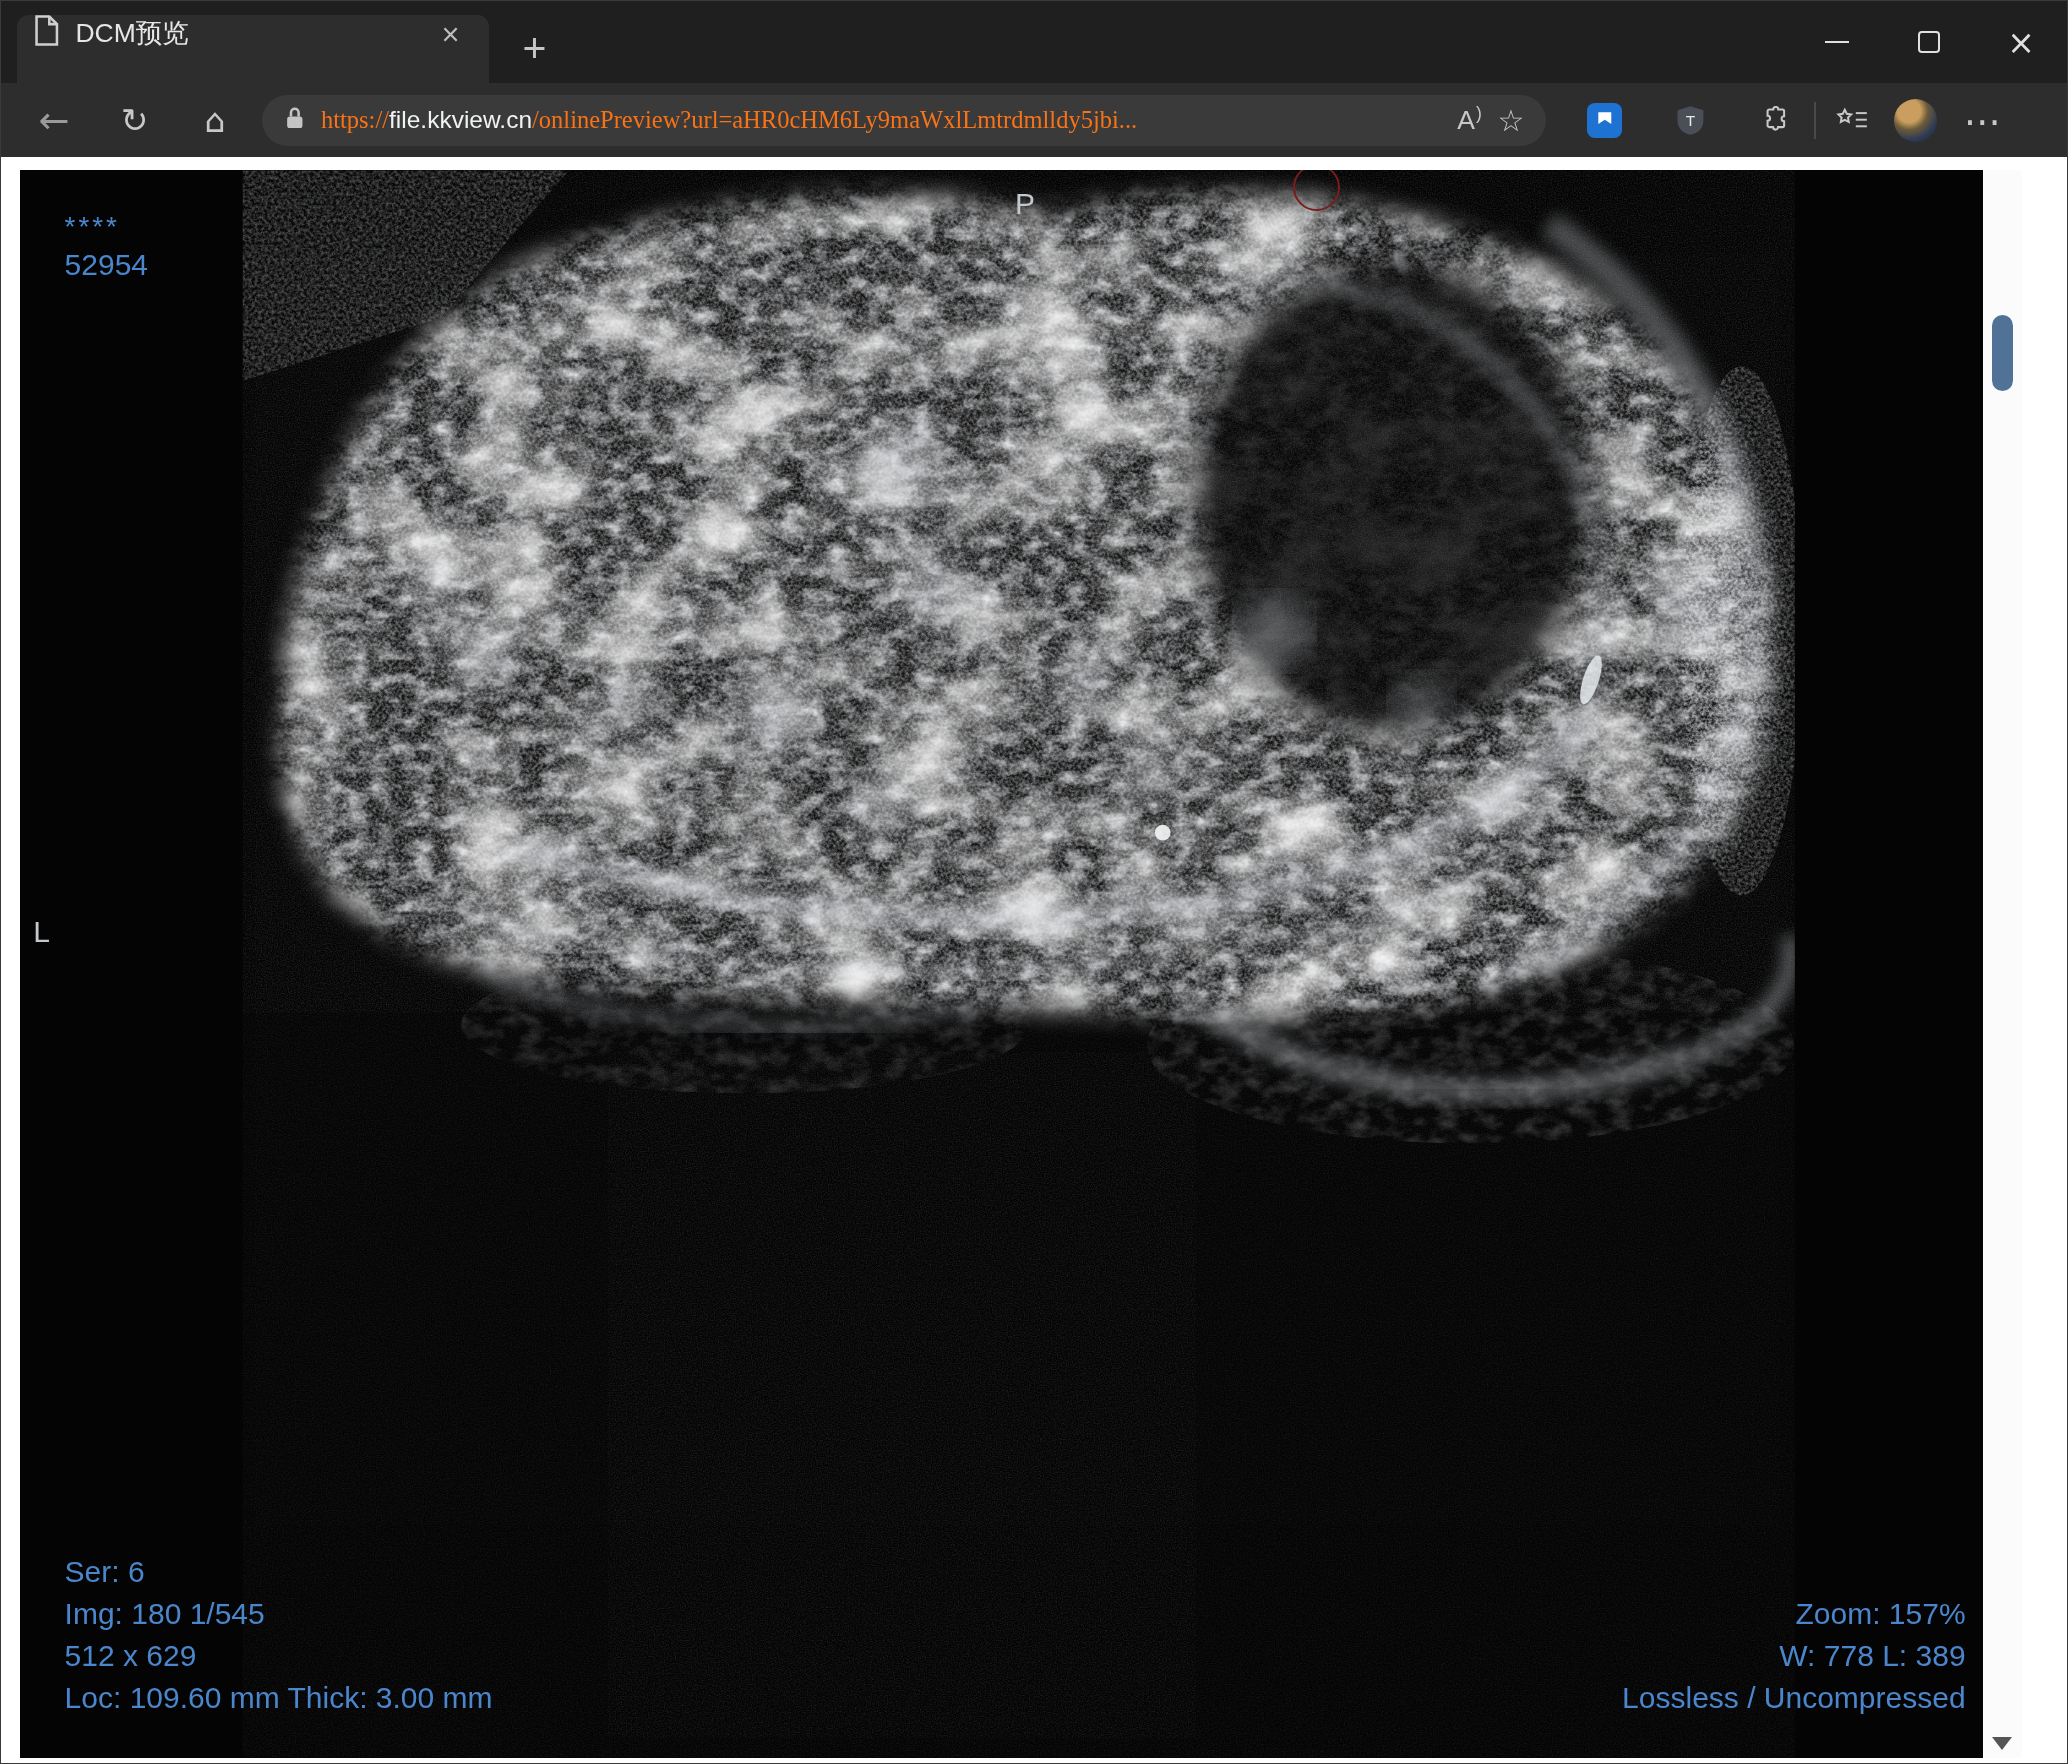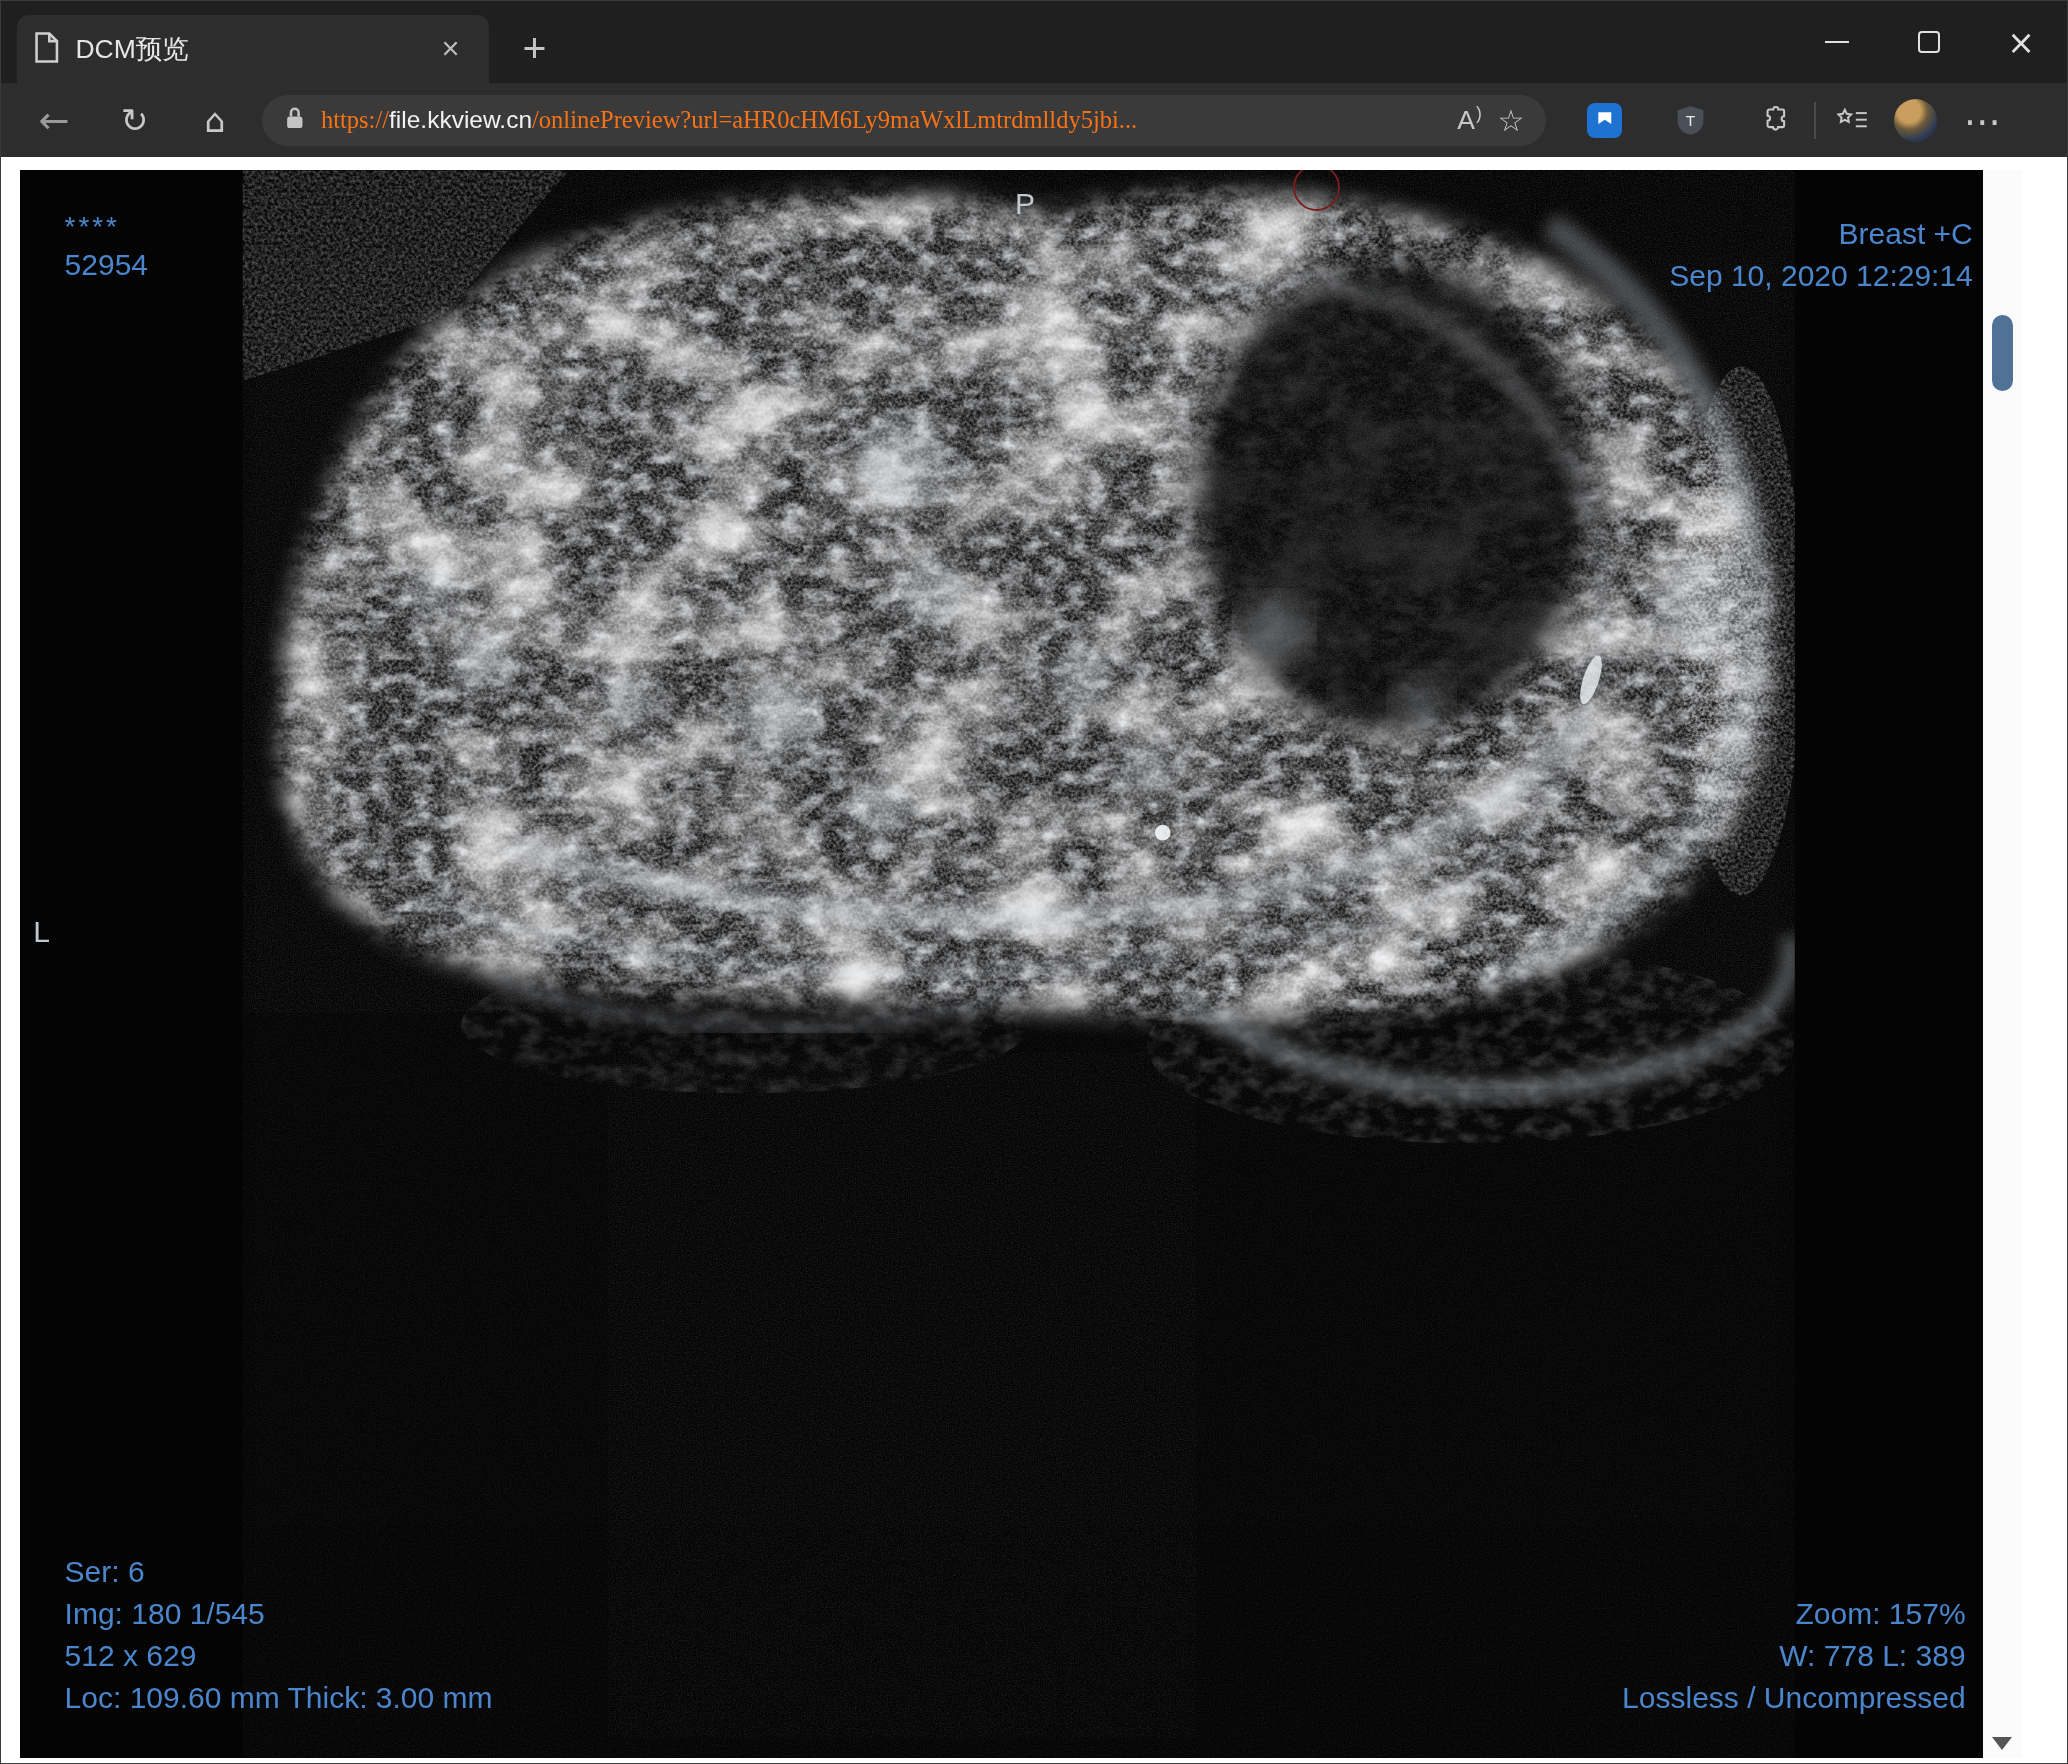--- a/index.html
+++ b/index.html
@@ -5,21 +5,21 @@
   * { box-sizing: border-box; margin: 0; padding: 0; }
   html, body { width: 2068px; height: 1764px; background: #000; }
   body { font-family: "Liberation Sans", sans-serif; }
 
   .window { position: relative; width: 2068px; height: 1764px; background: #fff;
             overflow: hidden; border: 1px solid #3a3a3a; }
 
   
   .tabstrip { position: absolute; left: 0; top: 0; width: 100%; height: 82px; background: #1f1f1f; }
   .tab { position: absolute; left: 15.7px; top: 13.7px; width: 472px; height: 69px;
-         background: #2d2d2d; border-radius: 11.8px 11.8px 0 0; display: flex; align-items: center;
+         background: #2d2d2d; border-radius: 11.8px 11.8px 0 0; display: flex; 
          padding: 0 17.6px; gap: 15.7px; color: #e6e6e6; }
   .tab-title { font-size: 26.5px; flex: 1; white-space: nowrap; overflow: hidden; }
   .tab-close { width: 41px; height: 41px; display: flex; align-items: center; justify-content: center;
                color: #bdbdbd; font-size: 31px; border-radius: 7.8px; }
   .newtab { position: absolute; left: 506px; top: 19.6px; width: 55px; height: 55px; color: #c5c5c5;
             font-size: 41px; display: flex; align-items: center; justify-content: center; border-radius: 9.8px; }
   .wincontrols { position: absolute; right: 0; top: 0; height: 82px; display: flex; }
   .winbtn { width: 92px; height: 82px; display: flex; align-items: center; justify-content: center;
             color: #e0e0e0; font-size: 33px; font-family: "DejaVu Sans", sans-serif; }
   .minline { width: 23.5px; height: 2px; background: #e0e0e0; }
@@ -256,24 +256,20 @@
       </svg>
 
       <div class="ovl tl">
         <div class="stars">****</div>
         <div>52954</div>
       </div>
 
       <div class="ovl orientation-p">P</div>
       <div class="annotation-ring"></div>
 
-      <div class="ovl tr">
-        <div>Breast +C</div>
-        <div>Sep 10, 2020 12:29:14</div>
-      </div>
 
       <div class="ovl orientation-l">L</div>
 
       <div class="ovl bl">
         <div>Ser: 6</div>
         <div>Img: 180 1/545</div>
         <div>512 x 629</div>
         <div>Loc: 109.60 mm Thick: 3.00 mm</div>
       </div>
 

